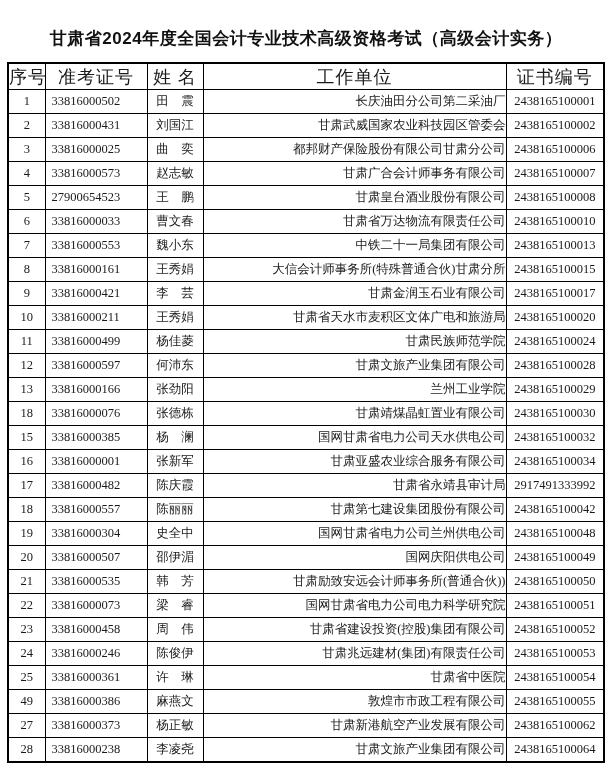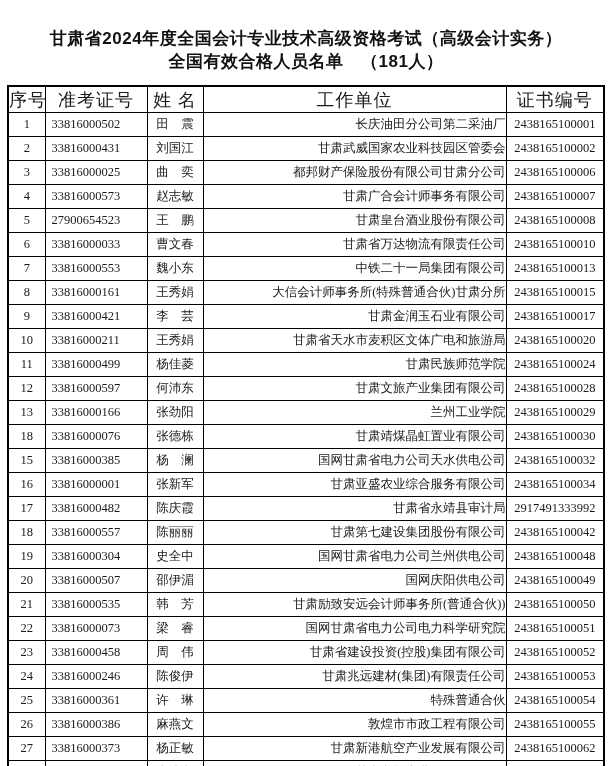--- a/index.html
+++ b/index.html
@@ -59,21 +59,20 @@
   .c-emp  { text-align: right; padding-left: 5px !important; }
   .c-cert { text-align: center; }
 </style>
 </head>
 <body>
 
 <div class="page">
 
   <div class="title-block">
     <div class="title-line">甘肃省2024年度全国会计专业技术高级资格考试（高级会计实务）</div>
-    <div class="title-line">全国有效合格人员名单　（181人）</div>
   </div>
 
   <table class="roster">
     <colgroup>
       <col style="width:37px">
       <col style="width:102px">
       <col style="width:56px">
       <col style="width:303px">
       <col style="width:98px">
     </colgroup>
@@ -252,25 +251,25 @@
           <td class="c-idx">24</td>
           <td class="c-adm">33816000246</td>
           <td class="c-name">陈俊伊</td>
           <td class="c-emp">甘肃兆远建材(集团)有限责任公司</td>
           <td class="c-cert">2438165100053</td>
         </tr>
         <tr>
           <td class="c-idx">25</td>
           <td class="c-adm">33816000361</td>
           <td class="c-name">许　琳</td>
-          <td class="c-emp">特殊普通合伙</td>
+          <td class="c-emp">甘肃省中医院</td>
           <td class="c-cert">2438165100054</td>
         </tr>
         <tr>
-          <td class="c-idx">26</td>
+          <td class="c-idx">49</td>
           <td class="c-adm">33816000386</td>
           <td class="c-name">麻燕文</td>
           <td class="c-emp">敦煌市市政工程有限公司</td>
           <td class="c-cert">2438165100055</td>
         </tr>
         <tr>
           <td class="c-idx">27</td>
           <td class="c-adm">33816000373</td>
           <td class="c-name">杨正敏</td>
           <td class="c-emp">甘肃新港航空产业发展有限公司</td>

